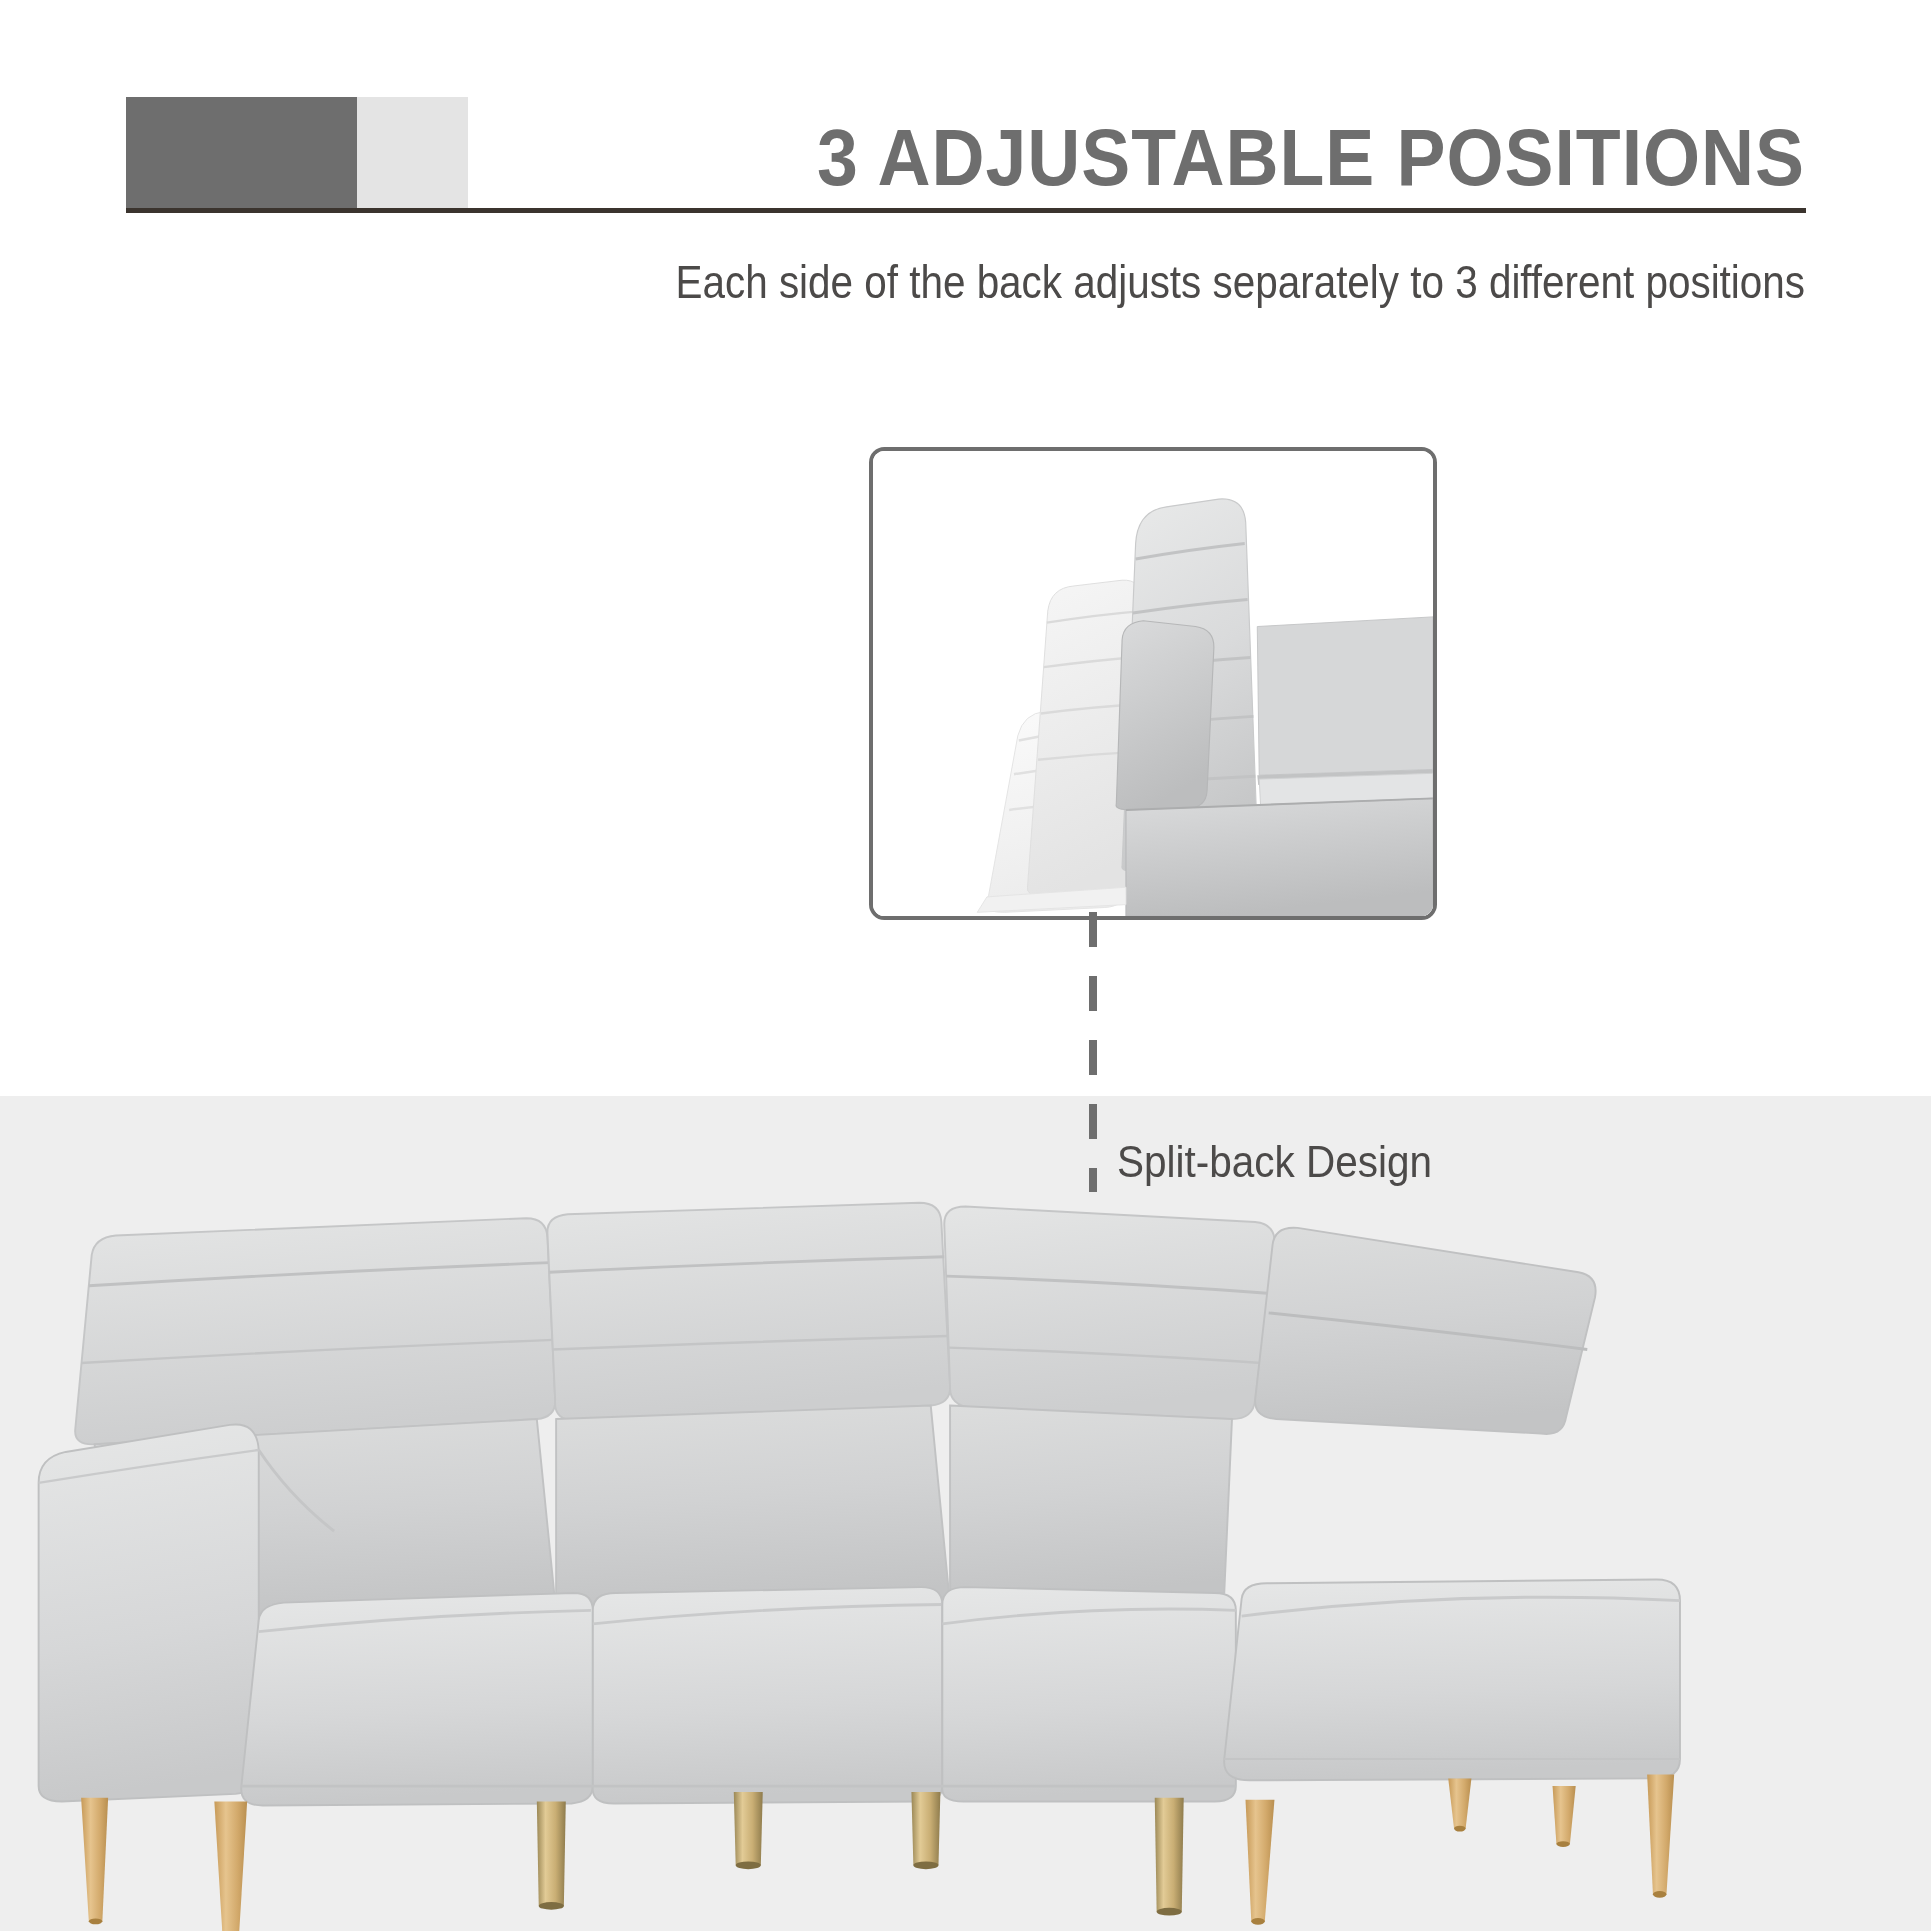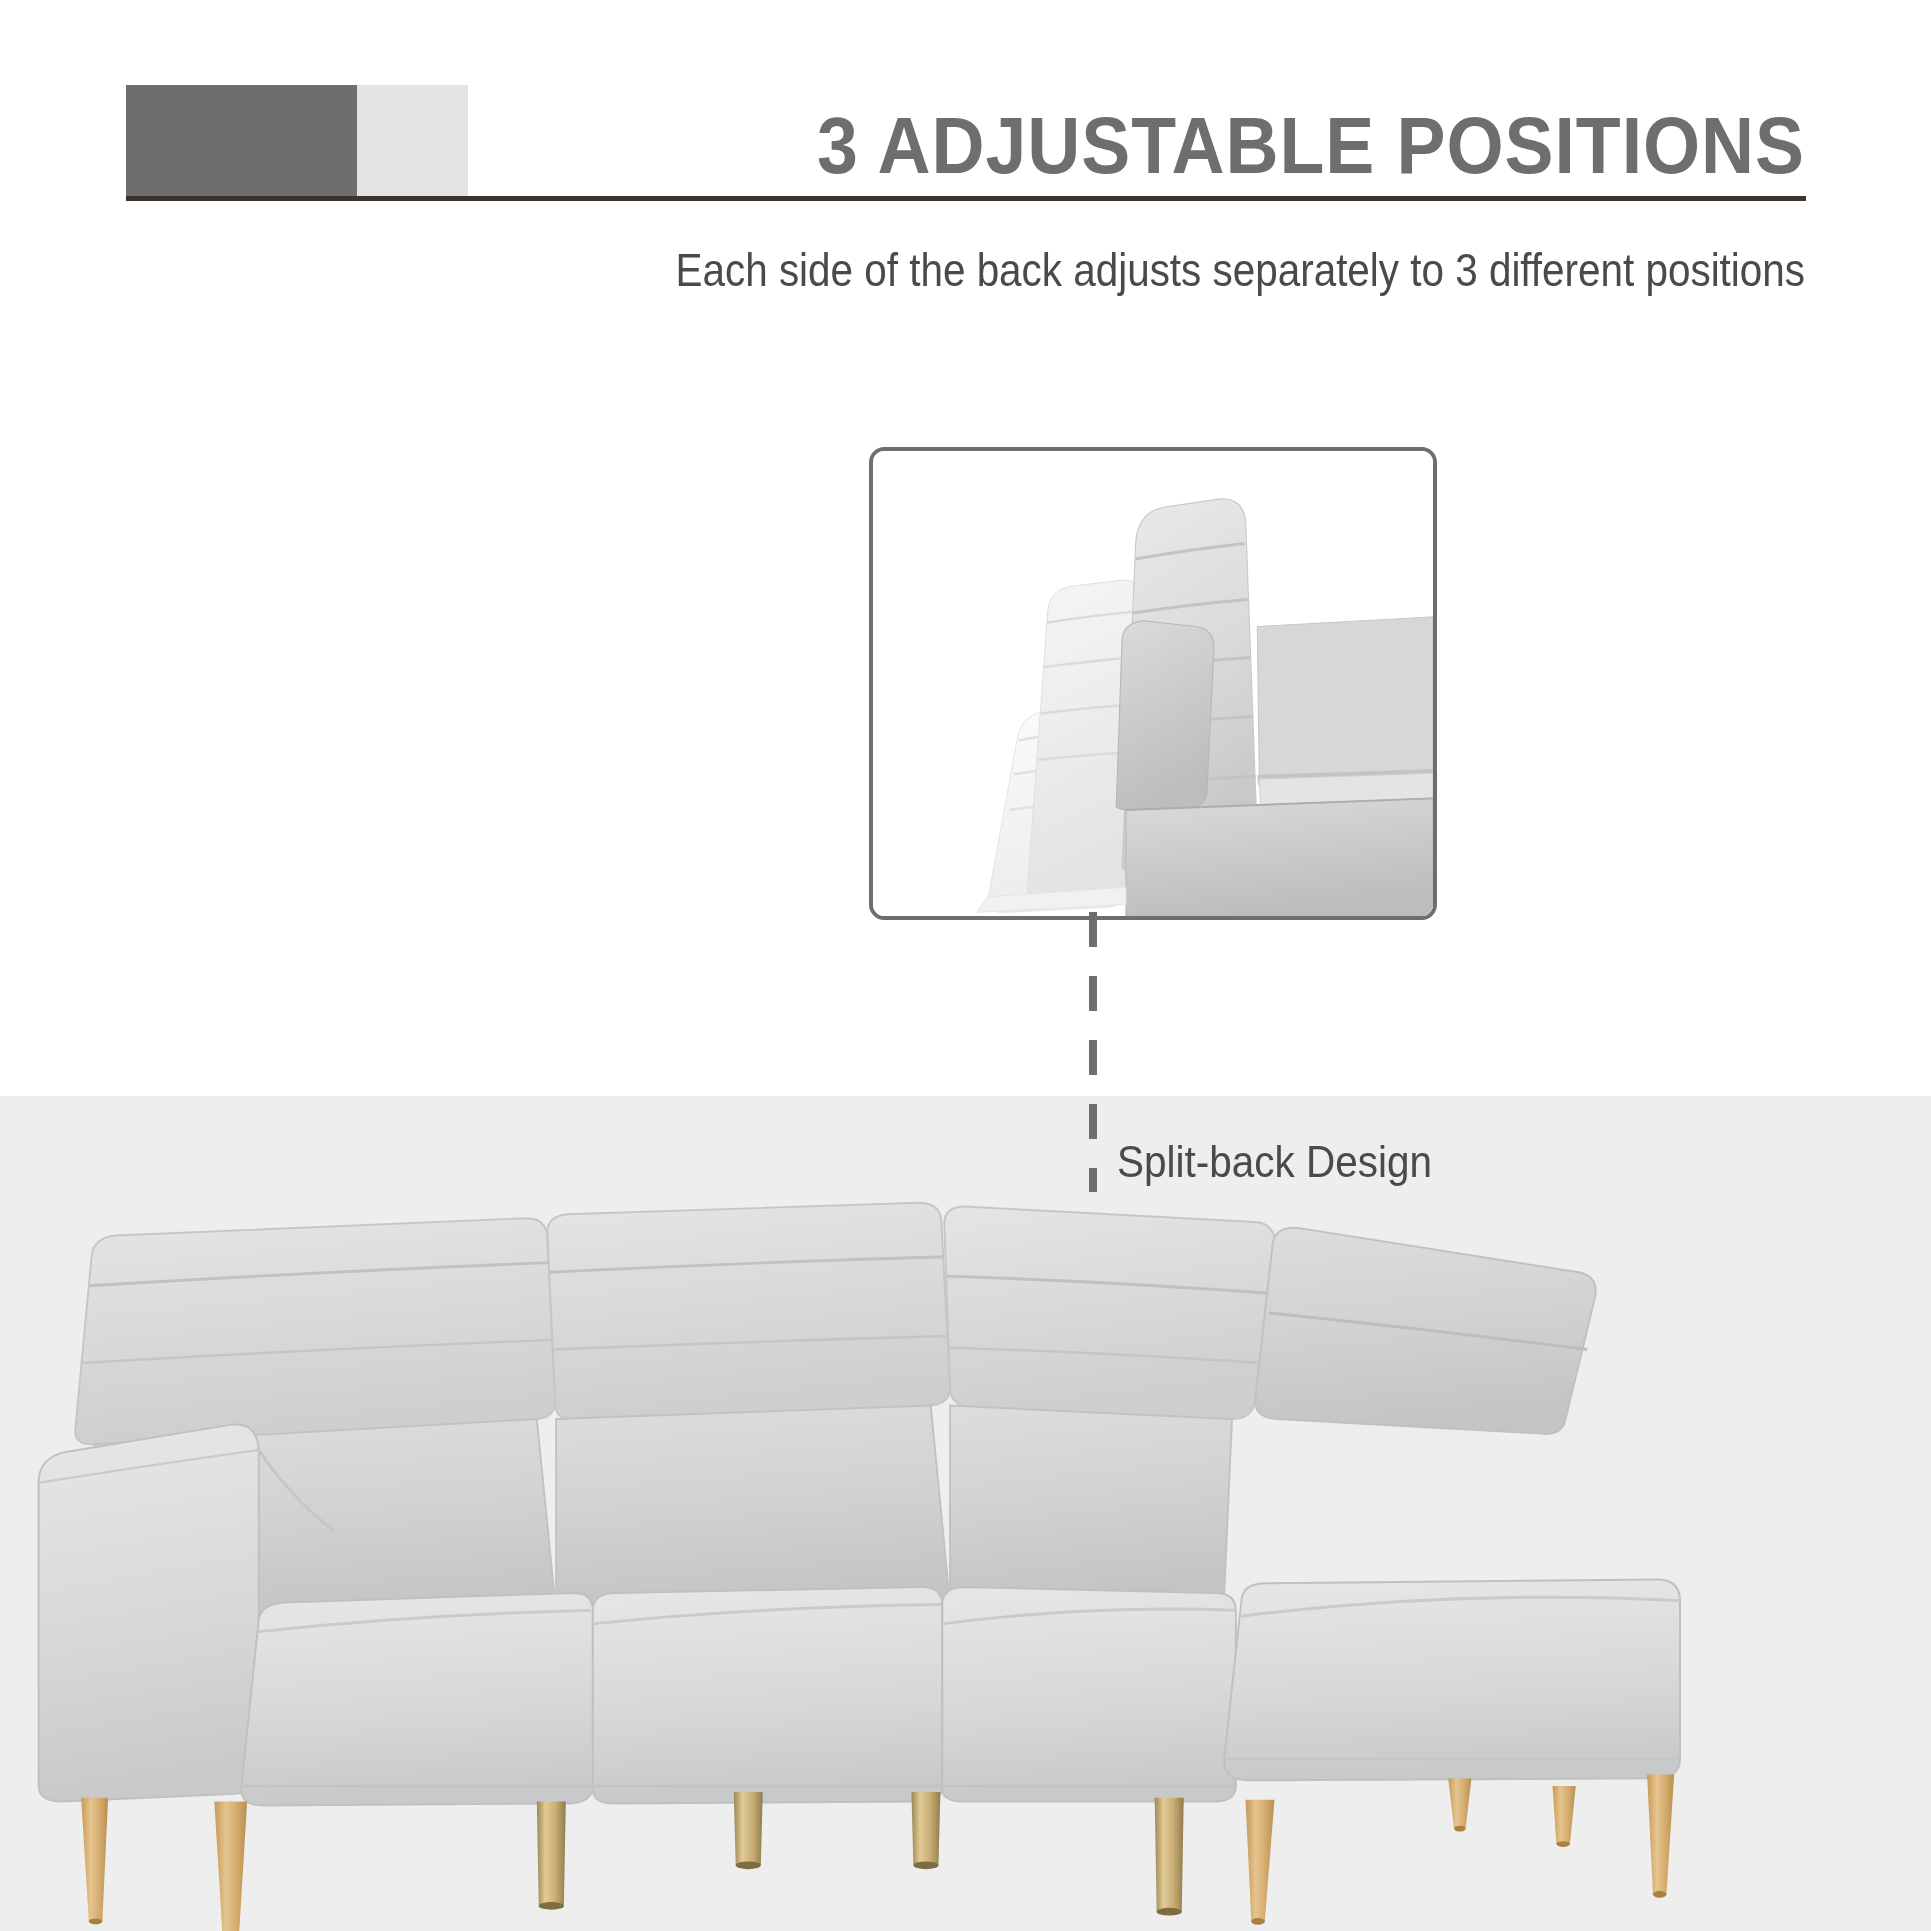--- a/index.html
+++ b/index.html
@@ -8,21 +8,21 @@
     background:#ffffff;
     font-family:"Liberation Sans", sans-serif;
     -webkit-font-smoothing:antialiased;
   }
 
   
   #bg-top{position:absolute;left:0;top:0;width:1931px;height:1096px;background:#ffffff;}
   #bg-bottom{position:absolute;left:0;top:1096px;width:1931px;height:835px;background:#eeeeee;}
 
   
-  #header{position:absolute;left:0;top:0;width:1564px;height:290px;}
+  #header{position:absolute;left:0;top:12px;width:1564px;height:290px;}
   #swatch-dark{position:absolute;left:126px;top:85px;width:232px;height:113px;background:#6e6e6e;}
   #swatch-light{position:absolute;left:357px;top:85px;width:111px;height:113px;background:#e4e4e4;}
   #header-rule{position:absolute;left:126px;top:196px;width:1680px;height:4.8px;background:#3b342e;}
 
   #page-title{
     position:absolute;left:502px;top:93px;width:1303px;height:106px;
     text-align:right;
     color:#6e6e6e;
     font-size:79px;
     font-weight:bold;

